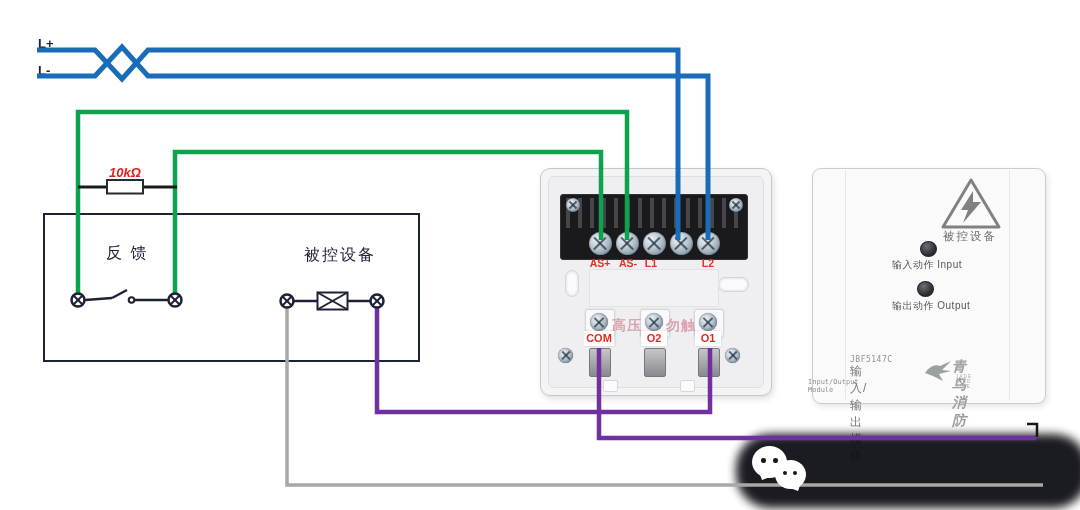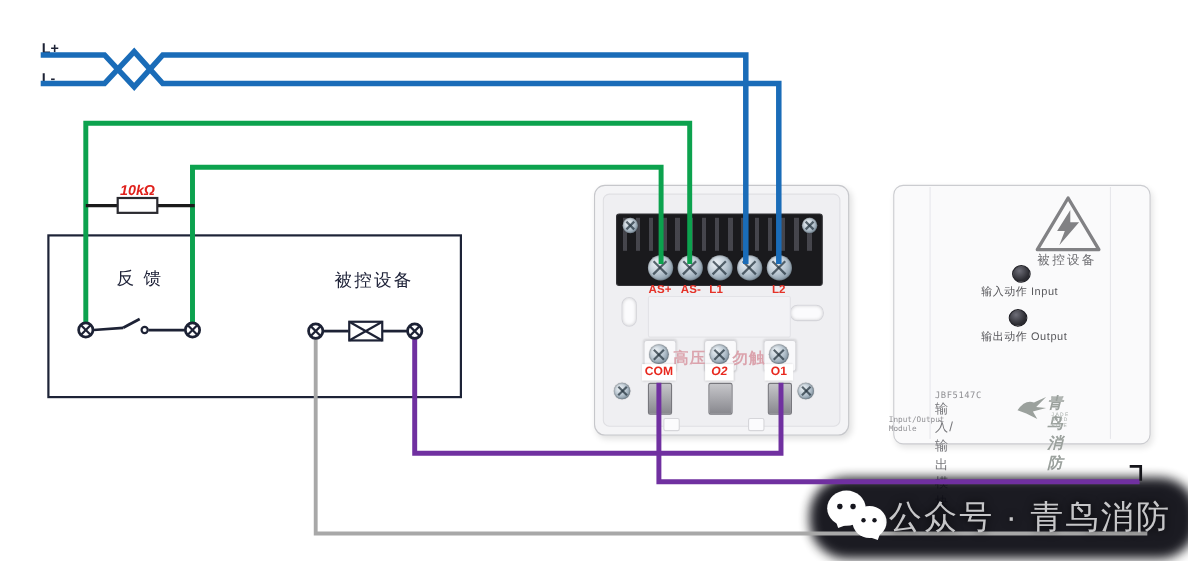--- a/index.html
+++ b/index.html
@@ -106,21 +106,21 @@
     <div class="recess"></div>
     <div class="lower-term" style="left:585px;top:309px;"></div>
     <div class="lower-term" style="left:640px;top:309px;"></div>
     <div class="lower-term" style="left:694px;top:309px;"></div>
     <div class="screw" style="left:590px;top:313px;width:18px;height:18px;"></div>
     <div class="screw" style="left:645px;top:313px;width:18px;height:18px;"></div>
     <div class="screw" style="left:699px;top:313px;width:18px;height:18px;"></div>
     <div class="pink-warn" style="left:627px;top:317px;">高压</div>
     <div class="pink-warn" style="left:681px;top:317px;">勿触</div>
     <div class="chip z5" style="left:599px;top:331px;width:31px;">COM</div>
-    <div class="chip z5" style="left:654px;top:331px;width:26px;font-style:italic;">O2</div>
+    <div class="chip z5" style="left:654px;top:331px;width:26px;">O2</div>
     <div class="chip z5" style="left:708px;top:331px;width:26px;">O1</div>
     <div class="relay" style="left:589px;top:348px;"></div>
     <div class="relay" style="left:644px;top:348px;"></div>
     <div class="relay" style="left:698px;top:348px;"></div>
     <div class="screw" style="left:558px;top:348px;width:15px;height:15px;"></div>
     <div class="screw" style="left:725px;top:348px;width:15px;height:15px;"></div>
     <div class="tab" style="left:603px;top:380px;"></div>
     <div class="tab" style="left:680px;top:380px;"></div>
   </div>
 
@@ -203,15 +203,14 @@
       <div class="eye" style="left:9px;top:12px;width:4.5px;height:4.5px;"></div>
       <div class="eye" style="left:21px;top:12px;width:4.5px;height:4.5px;"></div>
     </div>
     <div class="tail" style="left:8px;top:32px;transform:rotate(25deg);"></div>
     <div class="bubble" style="left:27px;top:18px;width:31px;height:29px;">
       <div class="eye" style="left:8px;top:11px;width:4px;height:4px;"></div>
       <div class="eye" style="left:18px;top:11px;width:4px;height:4px;"></div>
     </div>
     <div class="tail" style="left:44px;top:43px;transform:rotate(-25deg);"></div>
   </div>
-  <div class="wm-text">公众号 · 青鸟消防</div>
 
 </div>
 
 </body></html>

